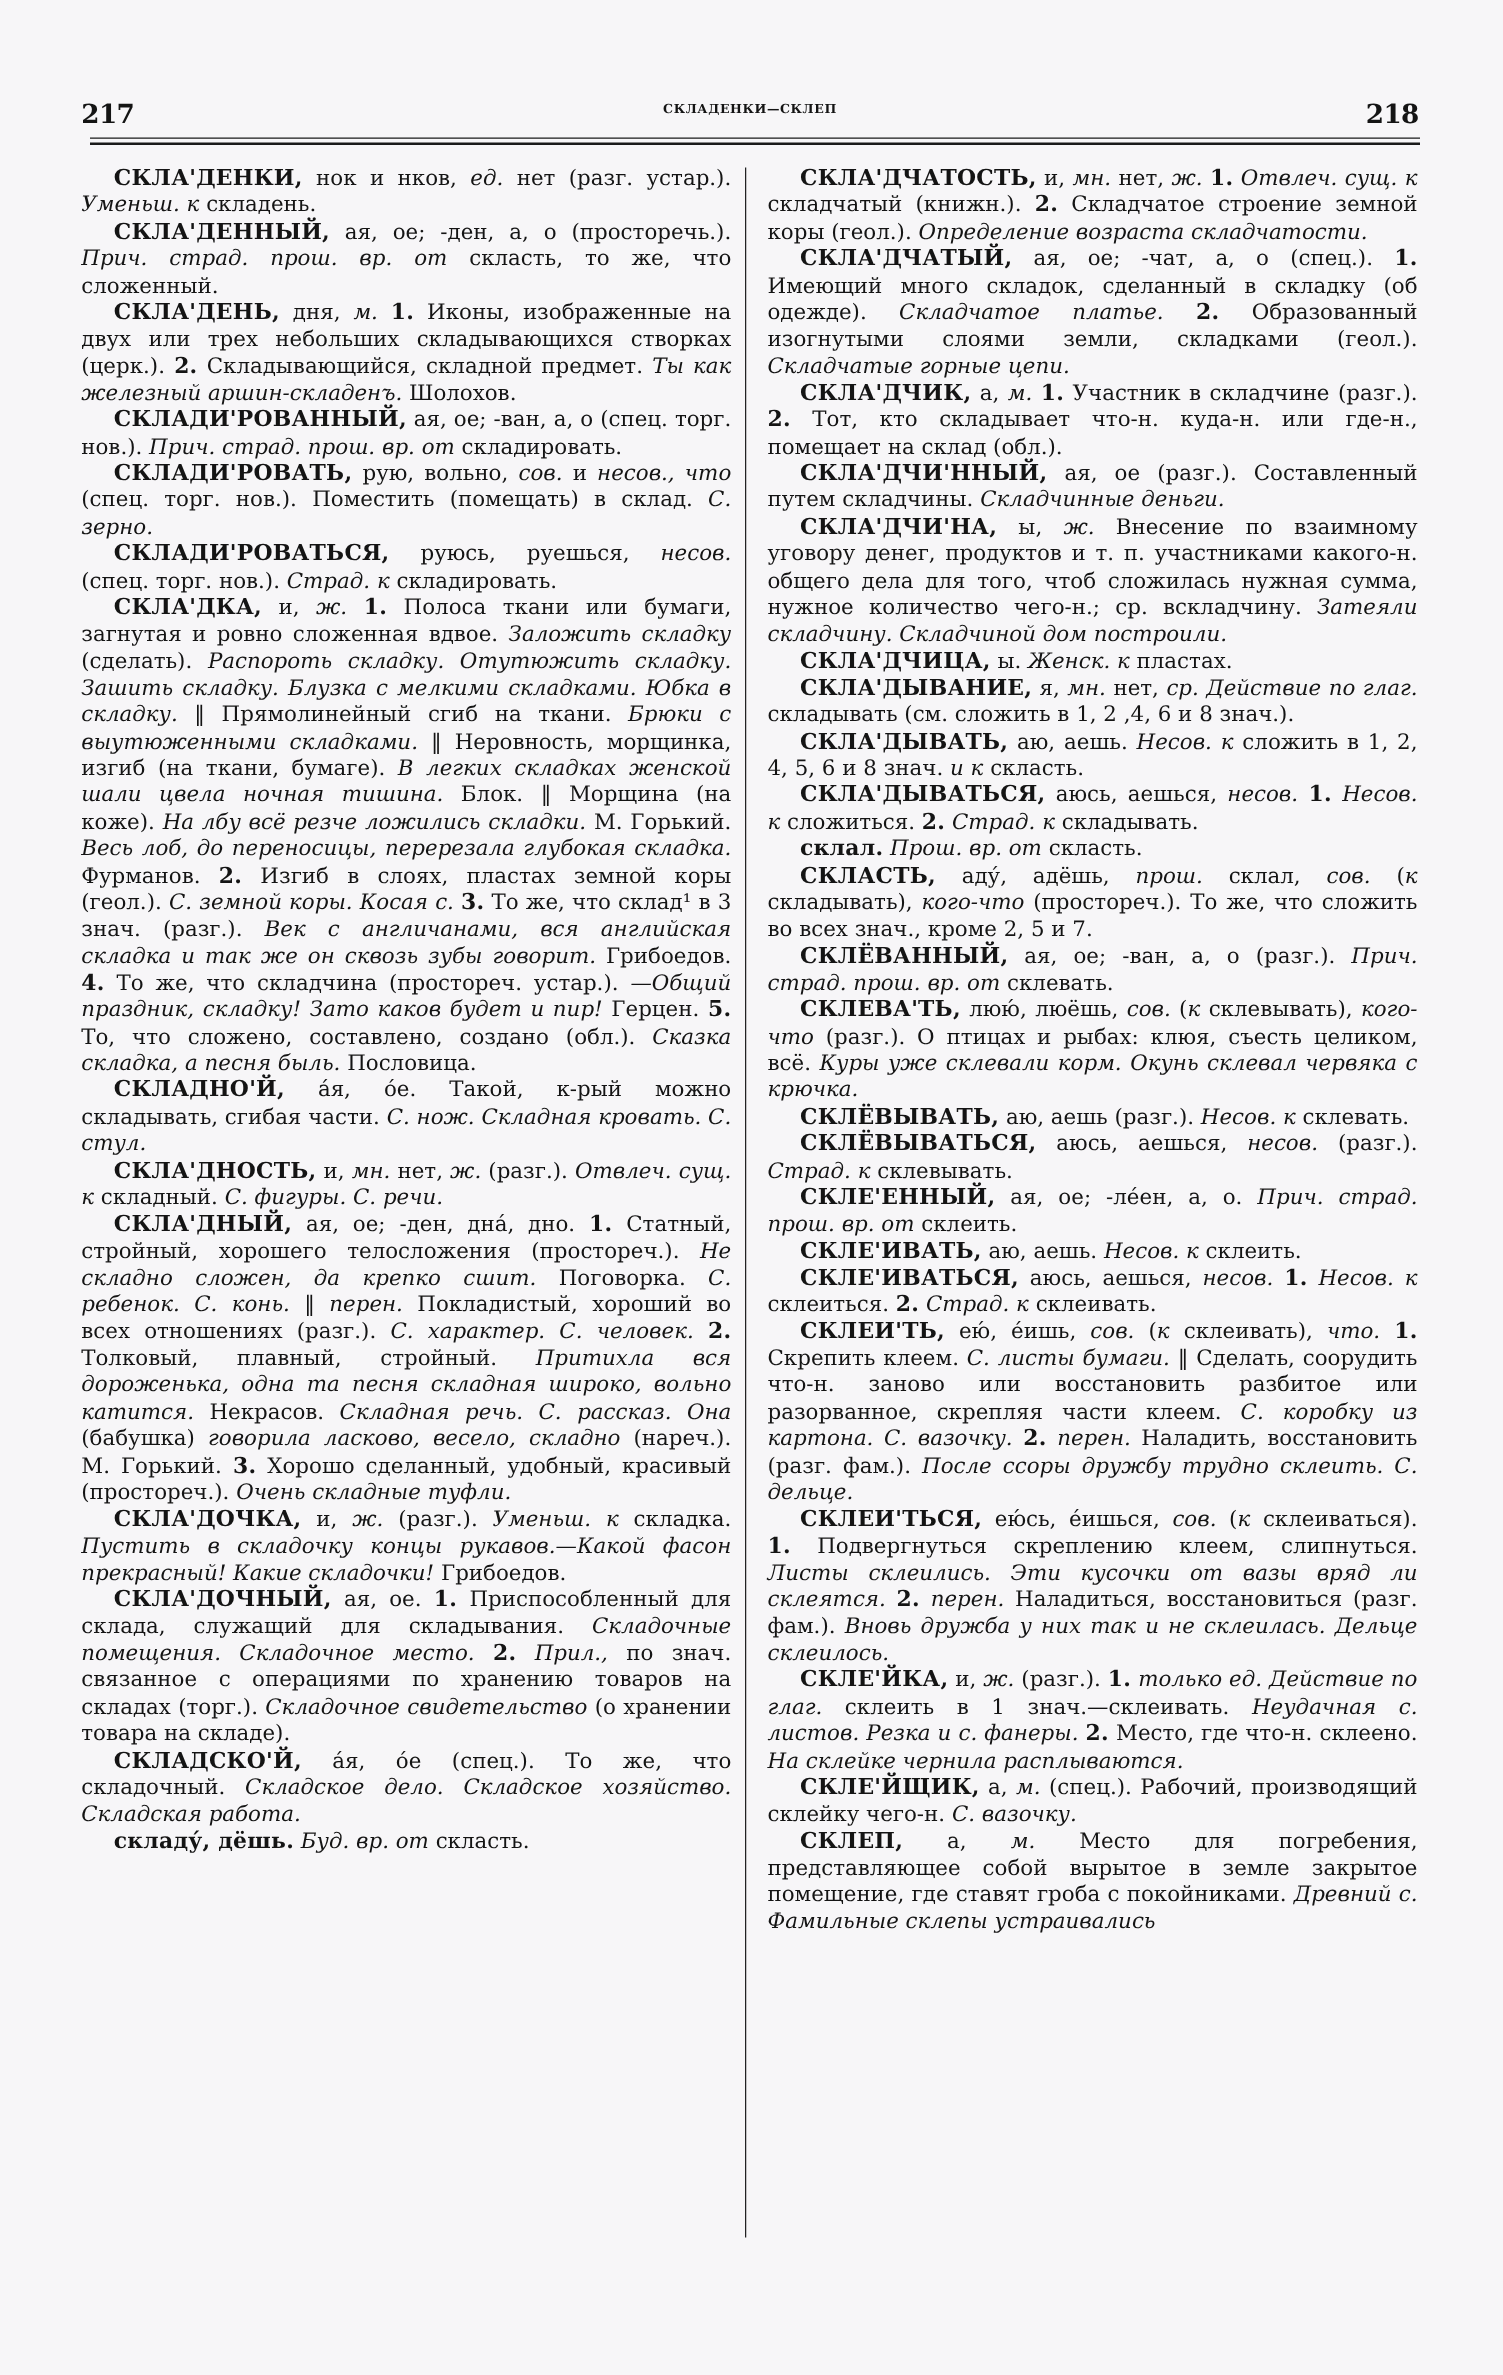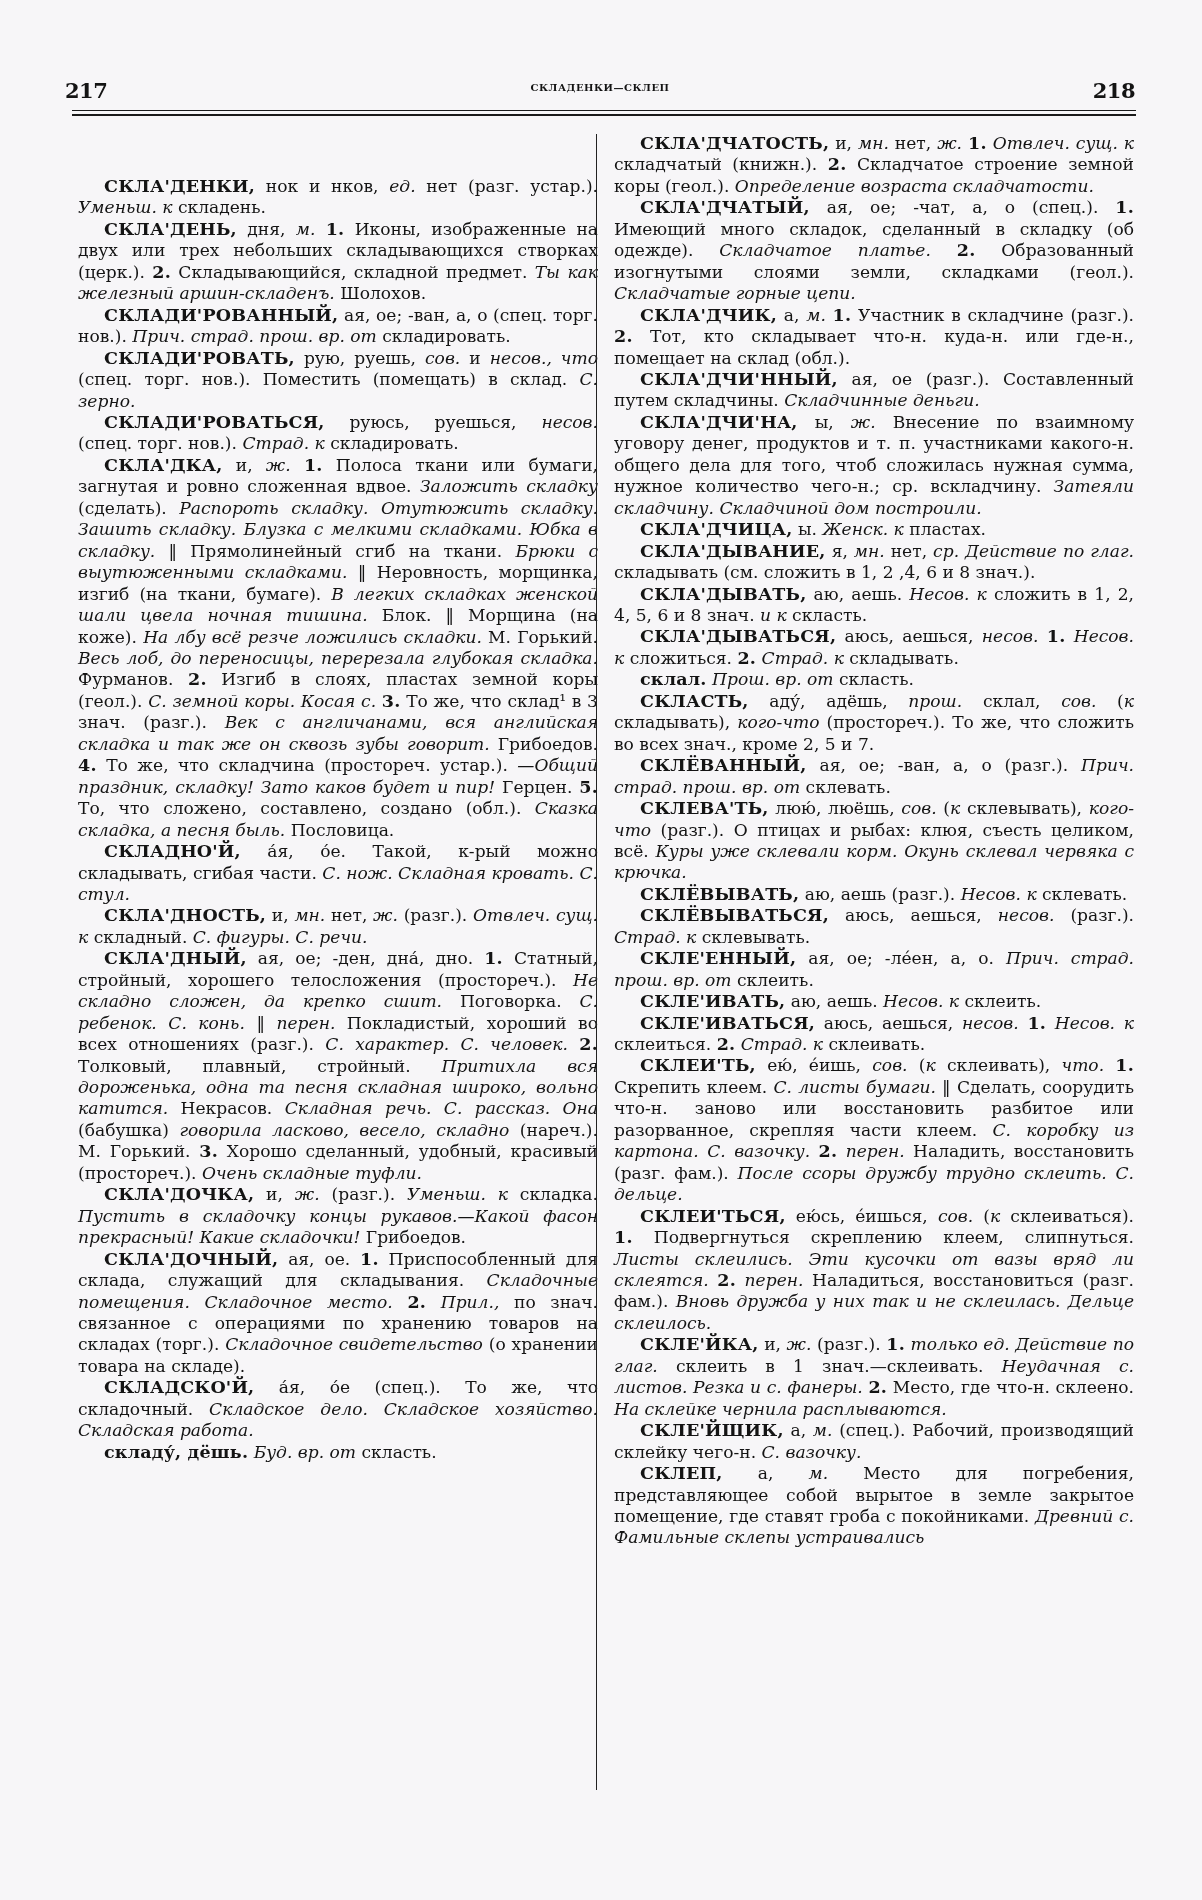--- a/index.html
+++ b/index.html
@@ -12,44 +12,45 @@
   .page { position:absolute; left:0; top:0; width:1202px; height:1900px;padding-left:40px; }
   .hdr { position:absolute; top:78px; left:65px; width:1070px; height:26px; }
   .pgnum { position:absolute; top:0; font-weight:bold; font-size:21px; font-family:"DejaVu Serif",serif; letter-spacing:-0.5px; }
   .pgnum.left { left:0; }
   .pgnum.right { right:0; }
   .running { position:absolute; left:0; right:0; top:4px; text-align:center; font-weight:bold; font-size:10px; letter-spacing:0.5px; }
   .rule1 { position:absolute; left:72px; width:1064px; top:110px; height:0; border-top:1.5px solid #1a1a1a; }
   .rule2 { position:absolute; left:72px; width:1064px; top:114px; height:0; border-top:2.5px solid #1a1a1a; }
   .divider { position:absolute; left:596px; top:134px; width:0; height:1656px; border-left:1.5px solid #222; }
   .col { position:absolute; top:133px; width:520px; font-size:17.1px; line-height:21.45px; text-align:justify; hyphens:manual; }
-  .col.left { left:78px;margin-top:43px; }
+  .col.left { left:65px; }
   .col.right { left:614px; }
   .entry { margin:0; text-indent:26px; }
   .b { font-weight:bold; font-size:17.5px; letter-spacing:0.2px; }
   .i { font-style:italic; }
   .n { }
 </style>
 </head>
 <body>
 
 <div class="page">
   <div class="hdr">
     <span class="pgnum left">217</span>
     <div class="running">СКЛАДЕНКИ—СКЛЕП</div>
     <span class="pgnum right">218</span>
   </div>
   <div class="rule1"></div>
   <div class="rule2"></div>
 
   <div class="col left">
       <p class="entry"><span class="b">СКЛА'ДЕНКИ,</span><span class="n"> нок и нков, </span><span class="i">ед.</span><span class="n"> нет (разг. устар.). </span><span class="i">Уменьш. к</span><span class="n"> складень.</span></p>
+      <p class="entry"><span class="b">СКЛА'ДЕННЫЙ,</span><span class="n"> ая, ое; -ден, а, о (просторечь.). </span><span class="i">Прич. страд. прош. вр. от</span><span class="n"> скласть, то же, что сложенный.</span></p>
       <p class="entry"><span class="b">СКЛА'ДЕНЬ,</span><span class="n"> дня, </span><span class="i">м.</span><span class="n"> </span><span class="b">1.</span><span class="n"> Иконы, изображенные на двух или трех небольших складывающихся створках (церк.). </span><span class="b">2.</span><span class="n"> Складывающийся, складной предмет. </span><span class="i">Ты как железный аршин-складенъ.</span><span class="n"> Шолохов.</span></p>
       <p class="entry"><span class="b">СКЛАДИ'РОВАННЫЙ,</span><span class="n"> ая, ое; -ван, а, о (спец. торг. нов.). </span><span class="i">Прич. страд. прош. вр. от</span><span class="n"> складировать.</span></p>
-      <p class="entry"><span class="b">СКЛАДИ'РОВАТЬ,</span><span class="n"> рую, руешь, </span><span class="i">сов.</span><span class="n"> и </span><span class="i">несов., что</span><span class="n"> (спец. торг. нов.). Поместить (помещать) в склад. </span><span class="i">С. зерно.</span></p>
+      <p class="entry"><span class="b">СКЛАДИ'РОВАТЬ,</span><span class="n"> рую, вольно, </span><span class="i">сов.</span><span class="n"> и </span><span class="i">несов., что</span><span class="n"> (спец. торг. нов.). Поместить (помещать) в склад. </span><span class="i">С. зерно.</span></p>
       <p class="entry"><span class="b">СКЛАДИ'РОВАТЬСЯ,</span><span class="n"> руюсь, руешься, </span><span class="i">несов.</span><span class="n"> (спец. торг. нов.). </span><span class="i">Страд. к</span><span class="n"> складировать.</span></p>
       <p class="entry"><span class="b">СКЛА'ДКА,</span><span class="n"> и, </span><span class="i">ж.</span><span class="n"> </span><span class="b">1.</span><span class="n"> Полоса ткани или бумаги, загнутая и ровно сложенная вдвое. </span><span class="i">Заложить складку</span><span class="n"> (сделать). </span><span class="i">Распороть складку. Отутюжить складку. Зашить складку. Блузка с мелкими складками. Юбка в складку.</span><span class="n"> ‖ Прямолинейный сгиб на ткани. </span><span class="i">Брюки с выутюженными складками.</span><span class="n"> ‖ Неровность, морщинка, изгиб (на ткани, бумаге). </span><span class="i">В легких складках женской шали цвела ночная тишина.</span><span class="n"> Блок. ‖ Морщина (на коже). </span><span class="i">На лбу всё резче ложились складки.</span><span class="n"> М. Горький. </span><span class="i">Весь лоб, до переносицы, перерезала глубокая складка.</span><span class="n"> Фурманов. </span><span class="b">2.</span><span class="n"> Изгиб в слоях, пластах земной коры (геол.). </span><span class="i">С. земной коры. Косая с.</span><span class="n"> </span><span class="b">3.</span><span class="n"> То же, что склад¹ в 3 знач. (разг.). </span><span class="i">Век с англичанами, вся английская складка и так же он сквозь зубы говорит.</span><span class="n"> Грибоедов. </span><span class="b">4.</span><span class="n"> То же, что складчина (простореч. устар.). </span><span class="i">—Общий праздник, складку! Зато каков будет и пир!</span><span class="n"> Герцен. </span><span class="b">5.</span><span class="n"> То, что сложено, составлено, создано (обл.). </span><span class="i">Сказка складка, а песня быль.</span><span class="n"> Пословица.</span></p>
       <p class="entry"><span class="b">СКЛАДНО'Й,</span><span class="n"> а́я, о́е. Такой, к-рый можно складывать, сгибая части. </span><span class="i">С. нож. Складная кровать. С. стул.</span></p>
       <p class="entry"><span class="b">СКЛА'ДНОСТЬ,</span><span class="n"> и, </span><span class="i">мн.</span><span class="n"> нет, </span><span class="i">ж.</span><span class="n"> (разг.). </span><span class="i">Отвлеч. сущ. к</span><span class="n"> складный. </span><span class="i">С. фигуры. С. речи.</span></p>
       <p class="entry"><span class="b">СКЛА'ДНЫЙ,</span><span class="n"> ая, ое; -ден, дна́, дно. </span><span class="b">1.</span><span class="n"> Статный, стройный, хорошего телосложения (простореч.). </span><span class="i">Не складно сложен, да крепко сшит.</span><span class="n"> Поговорка. </span><span class="i">С. ребенок. С. конь.</span><span class="n"> ‖ </span><span class="i">перен.</span><span class="n"> Покладистый, хороший во всех отношениях (разг.). </span><span class="i">С. характер. С. человек.</span><span class="n"> </span><span class="b">2.</span><span class="n"> Толковый, плавный, стройный. </span><span class="i">Притихла вся дороженька, одна та песня складная широко, вольно катится.</span><span class="n"> Некрасов. </span><span class="i">Складная речь. С. рассказ. Она</span><span class="n"> (бабушка) </span><span class="i">говорила ласково, весело, складно</span><span class="n"> (нареч.). М. Горький. </span><span class="b">3.</span><span class="n"> Хорошо сделанный, удобный, красивый (простореч.). </span><span class="i">Очень складные туфли.</span></p>
       <p class="entry"><span class="b">СКЛА'ДОЧКА,</span><span class="n"> и, </span><span class="i">ж.</span><span class="n"> (разг.). </span><span class="i">Уменьш. к</span><span class="n"> складка. </span><span class="i">Пустить в складочку концы рукавов.—Какой фасон прекрасный! Какие складочки!</span><span class="n"> Грибоедов.</span></p>
       <p class="entry"><span class="b">СКЛА'ДОЧНЫЙ,</span><span class="n"> ая, ое. </span><span class="b">1.</span><span class="n"> Приспособленный для склада, служащий для складывания. </span><span class="i">Складочные помещения. Складочное место.</span><span class="n"> </span><span class="b">2.</span><span class="n"> </span><span class="i">Прил.,</span><span class="n"> по знач. связанное с операциями по хранению товаров на складах (торг.). </span><span class="i">Складочное свидетельство</span><span class="n"> (о хранении товара на складе).</span></p>
       <p class="entry"><span class="b">СКЛАДСКО'Й,</span><span class="n"> а́я, о́е (спец.). То же, что складочный. </span><span class="i">Складское дело. Складское хозяйство. Складская работа.</span></p>
       <p class="entry"><span class="b">складу́, дёшь.</span><span class="n"> </span><span class="i">Буд. вр. от</span><span class="n"> скласть.</span></p>
     </div>

